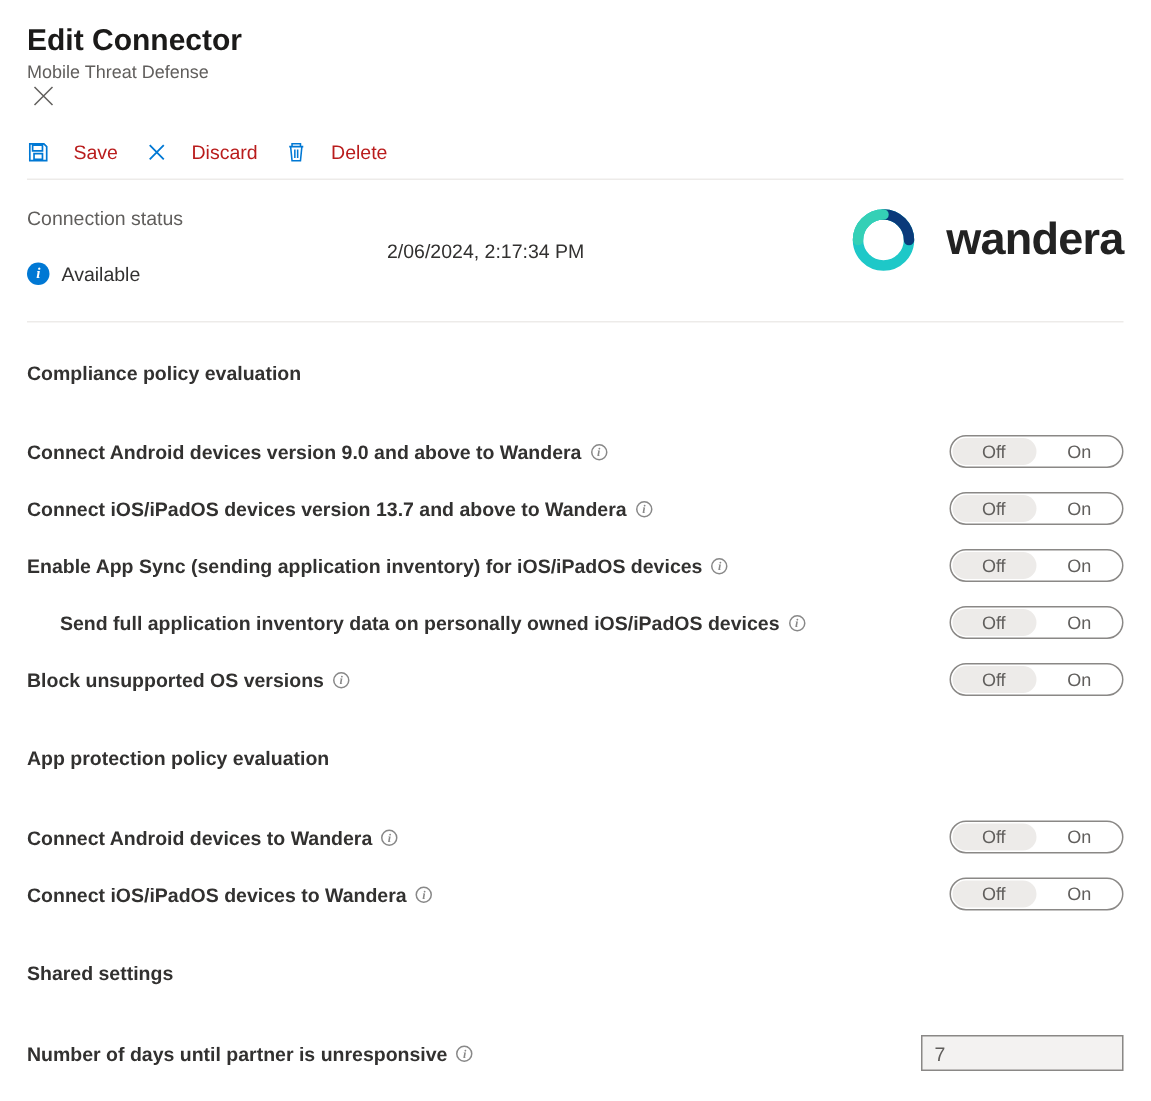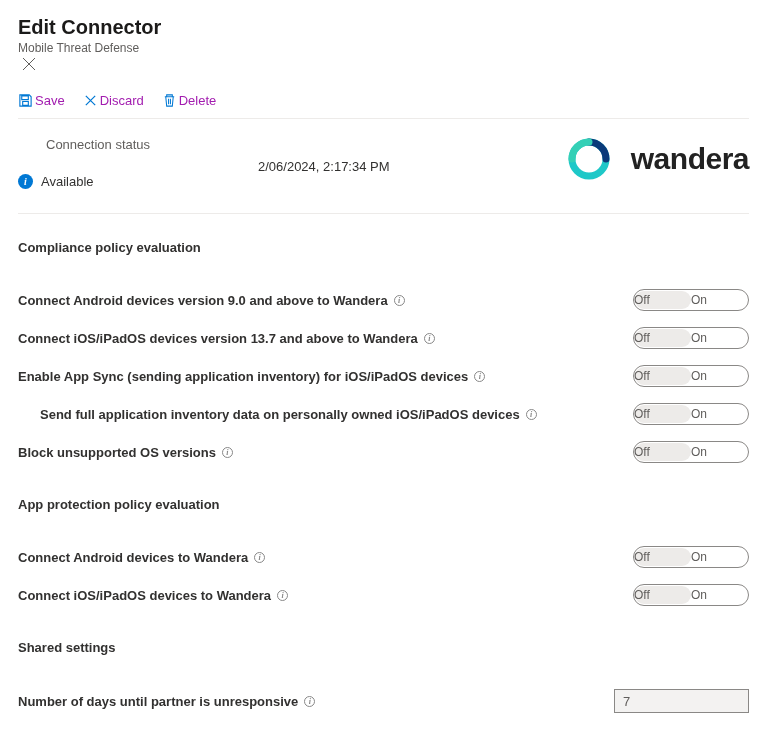--- a/index.html
+++ b/index.html
@@ -20,33 +20,33 @@
     .subtitle { font-size: 12px; color: #605e5c; margin-top: 2px; }
     .close { font-size: 16px; color: #605e5c; cursor: pointer; padding: 2px 4px; font-weight: 300; }
     .toolbar {
       display: flex;
       gap: 18px;
       margin-top: 16px;
       padding-bottom: 10px;
       border-bottom: 1px solid #edebe9;
     }
     .tool-btn {
-      display: flex; align-items: flex-end; gap: 2px;
-      font-size: 13px; color: #a21caf; cursor: pointer;
+      display: flex; align-items: flex-end; gap: 16px;
+      font-size: 13px; color: #b91c1c; cursor: pointer;
     }
     .tool-btn svg { width: 15px; height: 15px; }
     .status-block {
       display: flex;
       align-items: flex-start;
       margin-top: 18px;
       padding-bottom: 24px;
       border-bottom: 1px solid #edebe9;
     }
     .status-col { flex: 0 0 240px; }
-    .status-label { font-size: 13px; color: #605e5c; margin-left: 28px; }
+    .status-label { font-size: 13px; color: #605e5c; }
     .status-val {
       margin-top: 22px; font-size: 13px; color: #323130;
       display: flex; align-items: center; gap: 8px;
     }
     .status-ic {
       width: 15px; height: 15px; border-radius: 50%;
       background: #0078d4; color: #fff;
       display: inline-flex; align-items: center; justify-content: center;
       font-size: 10px; font-weight: bold; font-style: italic; font-family: Georgia, serif;
     }
@@ -67,21 +67,21 @@
       font-size: 8px; color: #888; font-style: italic; font-family: Georgia, serif;
       cursor: pointer;
     }
     .toggle {
       width: 116px; height: 22px;
       border: 1px solid #8a8886; border-radius: 11px;
       display: flex; align-items: center; position: relative;
       font-size: 12px; color: #605e5c; cursor: pointer;
       background: #fff;
     }
-    .toggle .half { flex: 1; z-index: 1; }
+    .toggle .half { flex: 1; text-align: center; z-index: 1; }
     .toggle .knob {
       position: absolute; top: 1px; bottom: 1px; width: 56px;
       border-radius: 10px; background: #edebe9;
       transition: left .1s;
     }
     .toggle.off .knob { left: 1px; }
     .divider { border-top: 1px solid #edebe9; margin-top: 14px; }
     .num-input {
       width: 135px; height: 24px; border: 1px solid #8a8886;
       background: #f3f2f1; padding: 0 8px; font-size: 13px; color: #605e5c;

